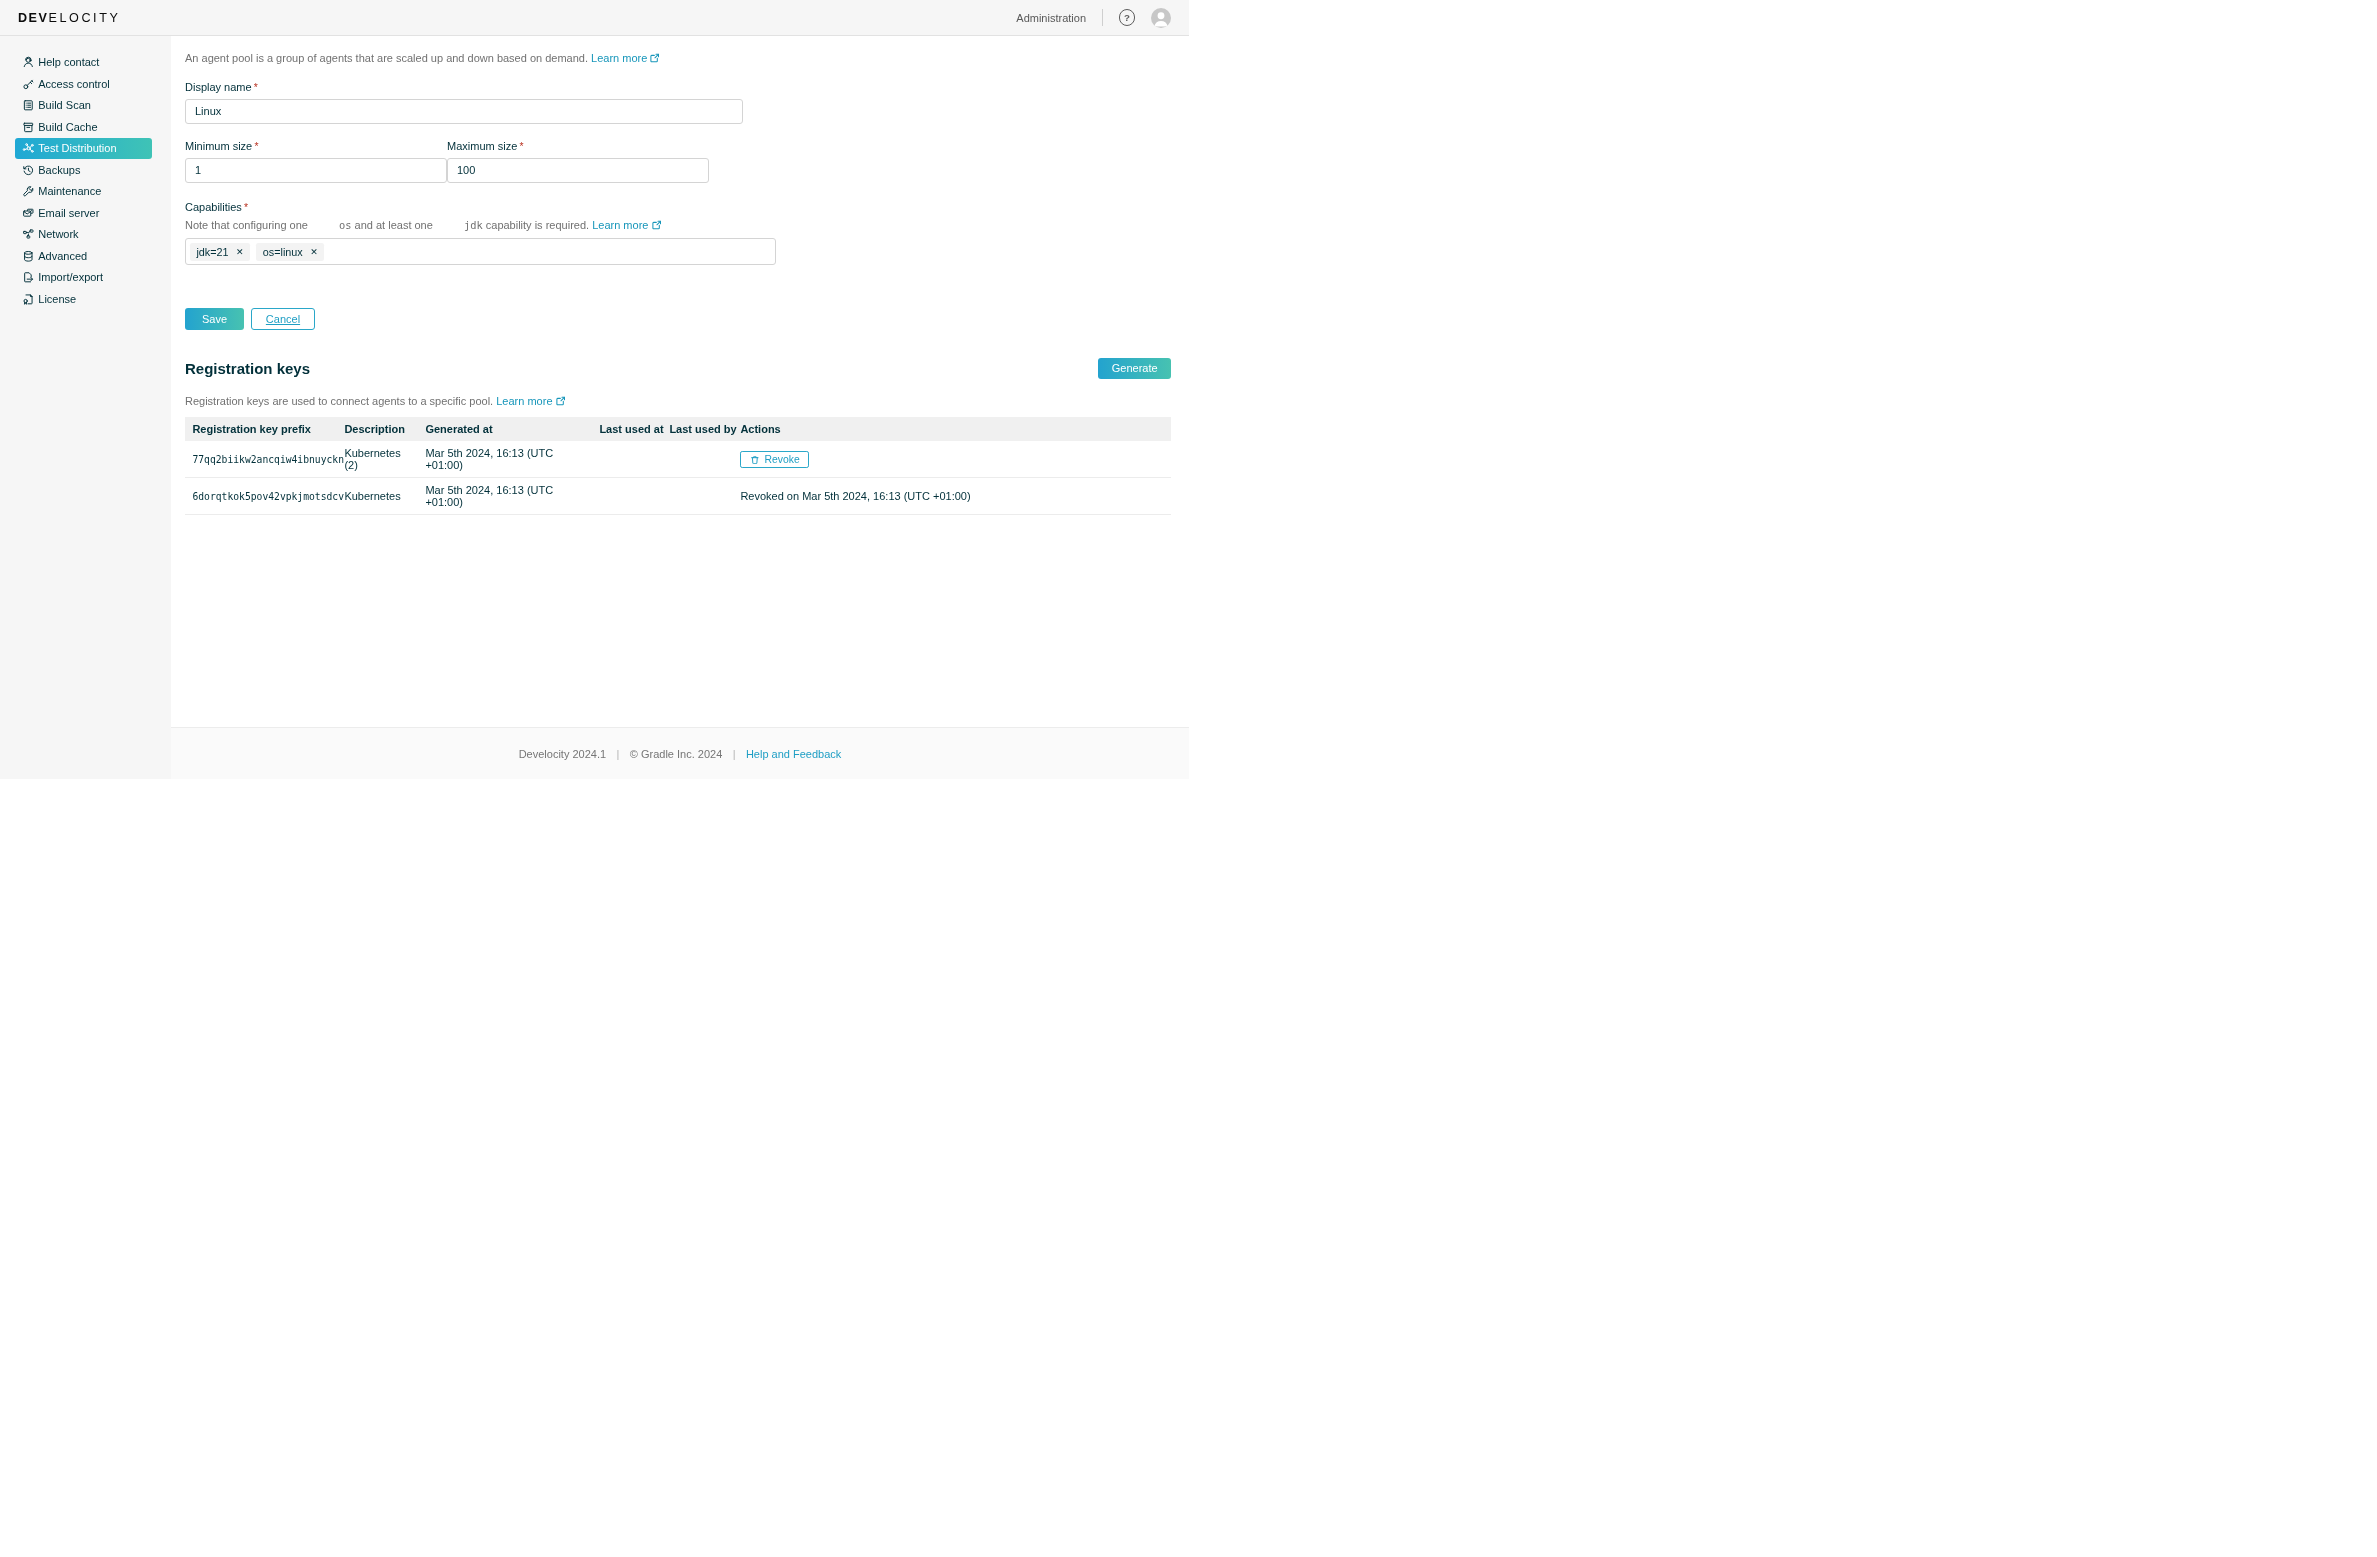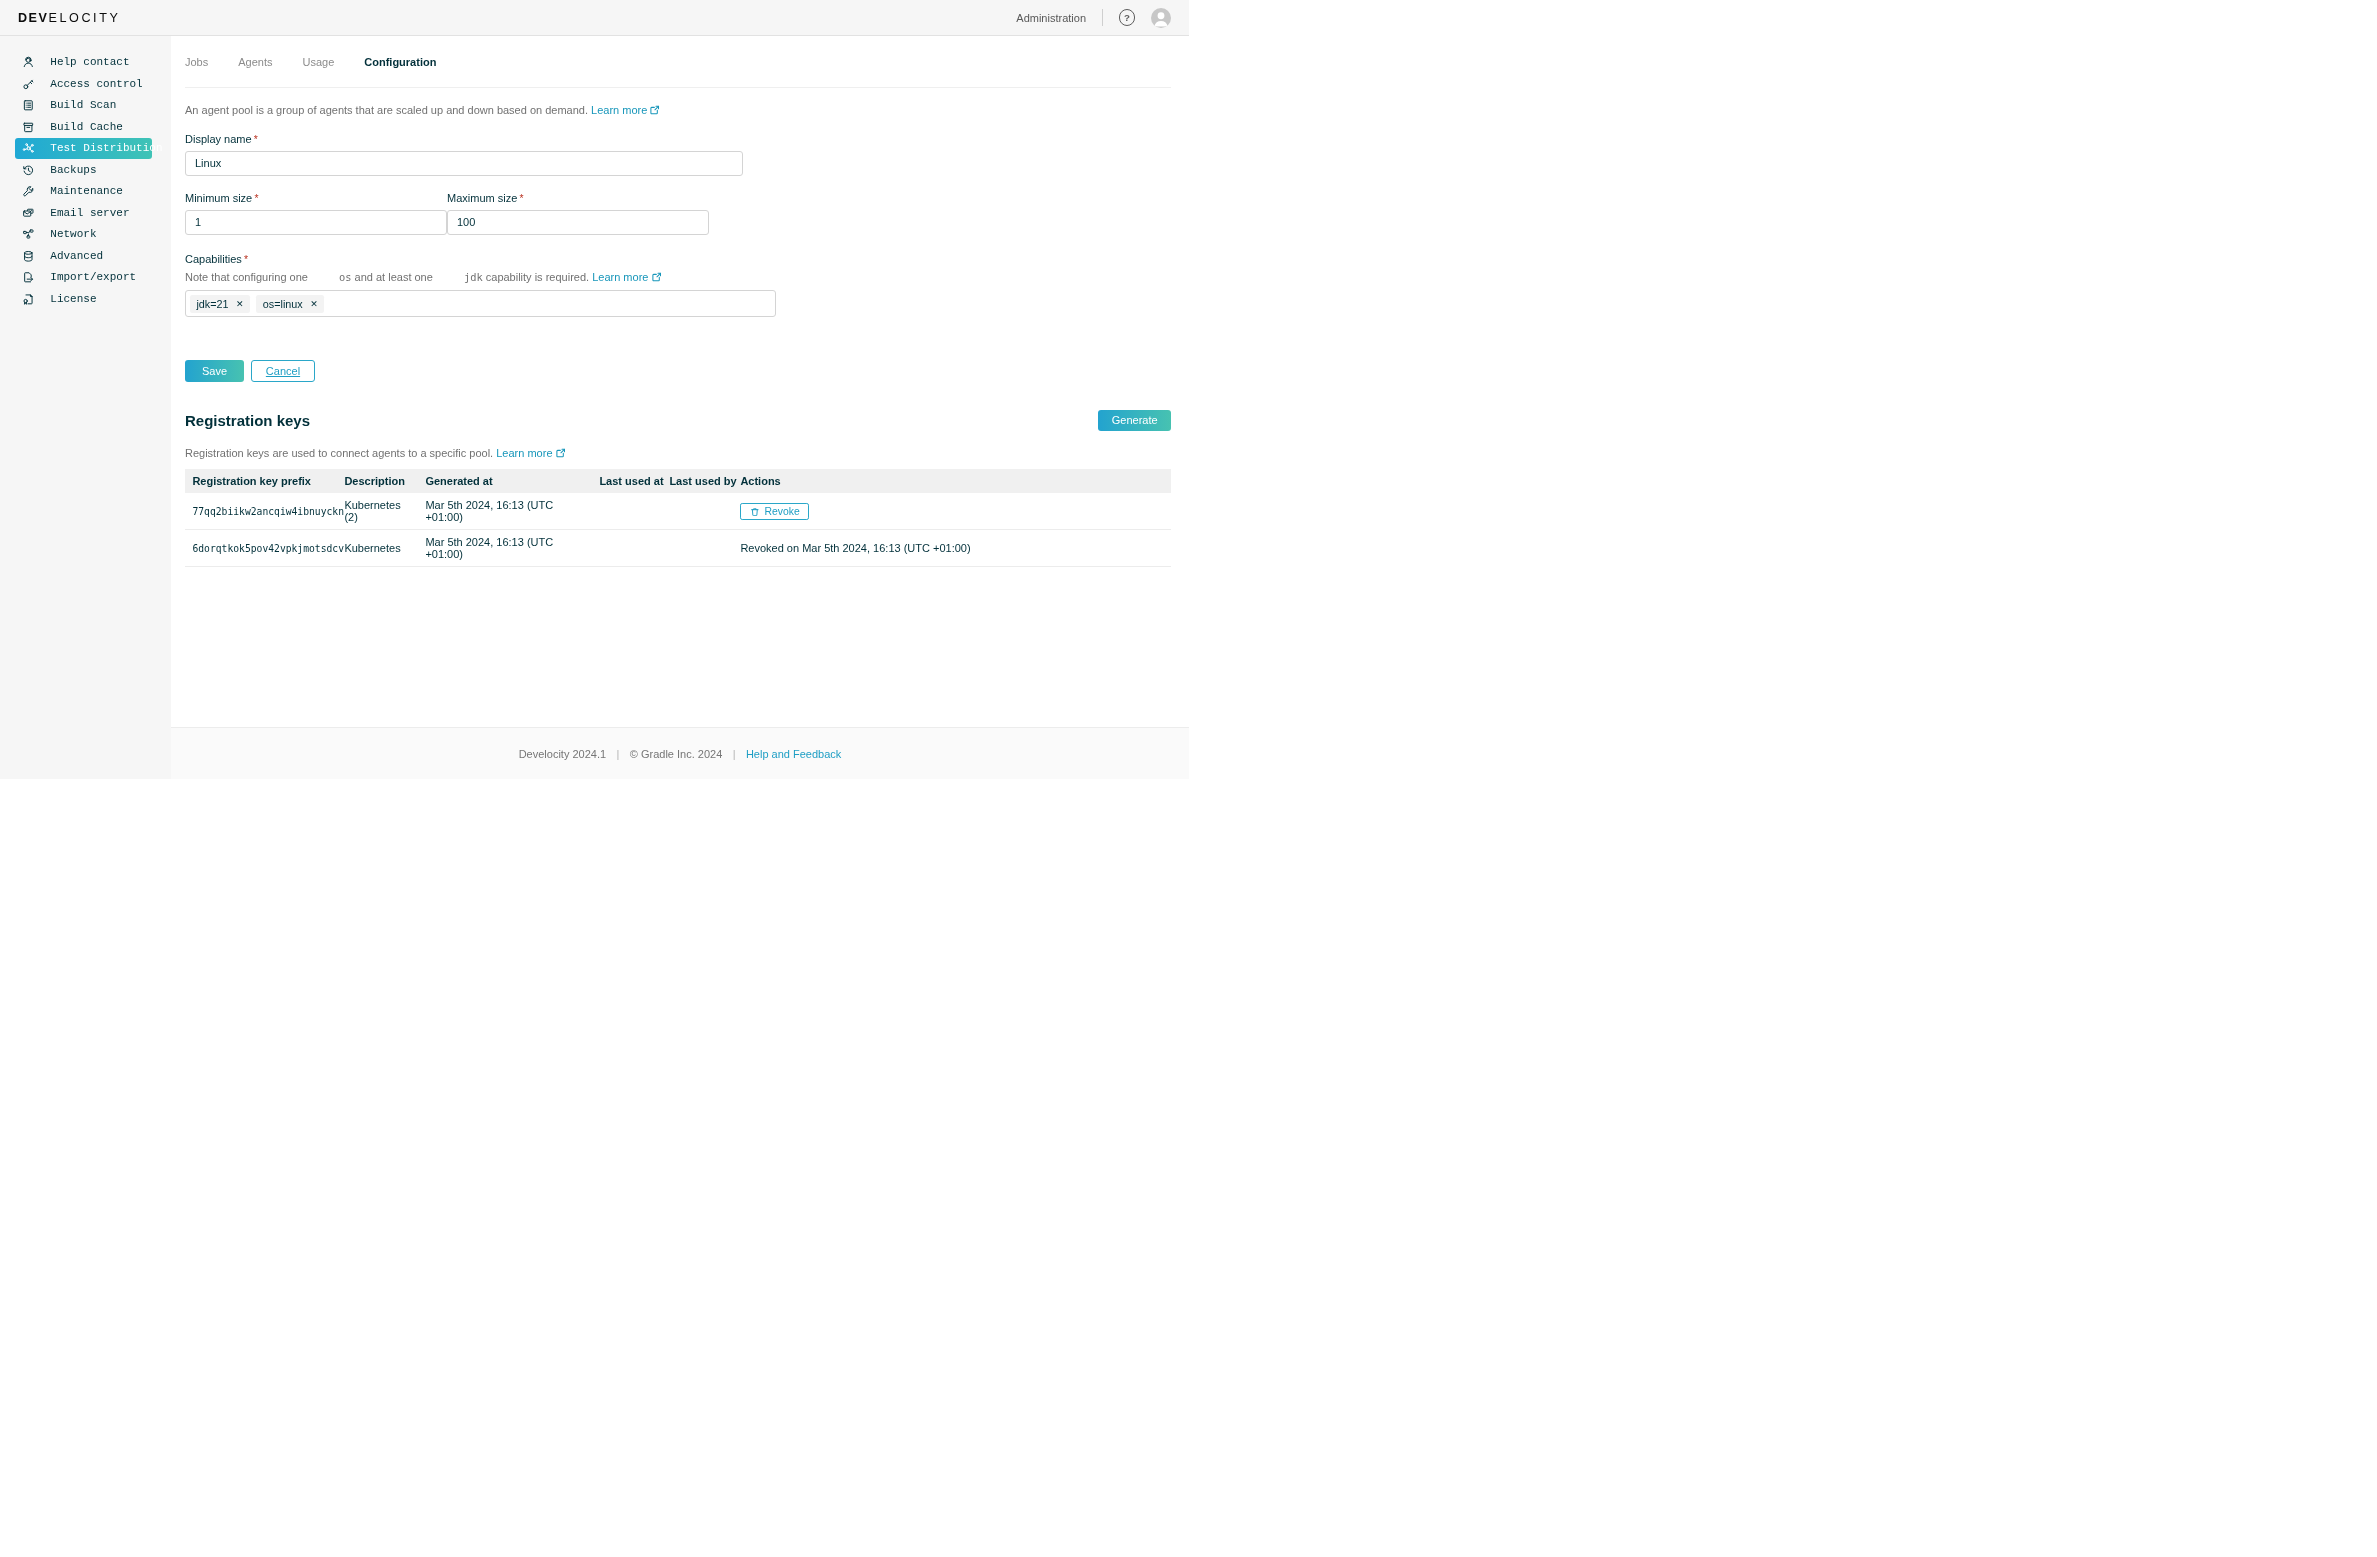--- a/index.html
+++ b/index.html
@@ -33,21 +33,21 @@
   }
   .avatar { width:20px; height:20px; border-radius:50%; background:#c7c7c7; overflow:hidden; cursor:pointer; }
 
   
   nav.sidebar { grid-area:side; background:#f6f6f6; padding-top:15.6px; }
   .side-item {
     display:flex; align-items:center; height:21.5px; margin:0 18.6px 0 15px;
     padding:0 0 0 6.7px; border-radius:3px; cursor:pointer; color:#02303a;
   }
   .side-item .ico { width:12.6px; height:12.6px; flex:0 0 12.6px; display:flex; }
-  .side-item .lbl { font-size:11px; margin-left:16px; white-space:nowrap;font-family:Liberation Mono, monospace; }
+  .side-item .lbl { font-size:11px; margin-left:4px; white-space:nowrap; }
   .side-item.active {
     background:linear-gradient(90deg,#1fa8d5,#3fc3b6); color:#fff;
   }
   .side-item svg { width:12.6px; height:12.6px; stroke:currentColor; fill:none;
     stroke-width:1.3; stroke-linecap:round; stroke-linejoin:round; }
 
   
   main.content { grid-area:main; background:#fff; display:flex; flex-direction:column; }
   .content-inner { flex:1; padding:0 18px 0 14px; }
 
@@ -271,26 +271,20 @@
         </svg>
     </span>
     <span class="lbl">License</span>
   </div>
 
 </nav>
 
 <main class="content">
   <div class="content-inner">
 
-    <div class="tabs">
-      <span class="tab">Jobs</span>
-      <span class="tab">Agents</span>
-      <span class="tab">Usage</span>
-      <span class="tab active">Configuration</span>
-    </div>
 
 
     <p class="desc">
       <span>An agent pool is a group of agents that are scaled up and down based on demand.</span>
       <a class="learn-more"><span>Learn more</span>
         <span class="ext-ico"><svg viewBox="0 0 13 13">
               <path d="M9.8 7.2v3.6a1 1 0 0 1-1 1H2.2a1 1 0 0 1-1-1V4.2a1 1 0 0 1 1-1h3.6"></path>
               <path d="M8 1.6h3.4V5"></path>
               <path d="M11.2 1.8 6.6 6.4"></path>
             </svg></span>

